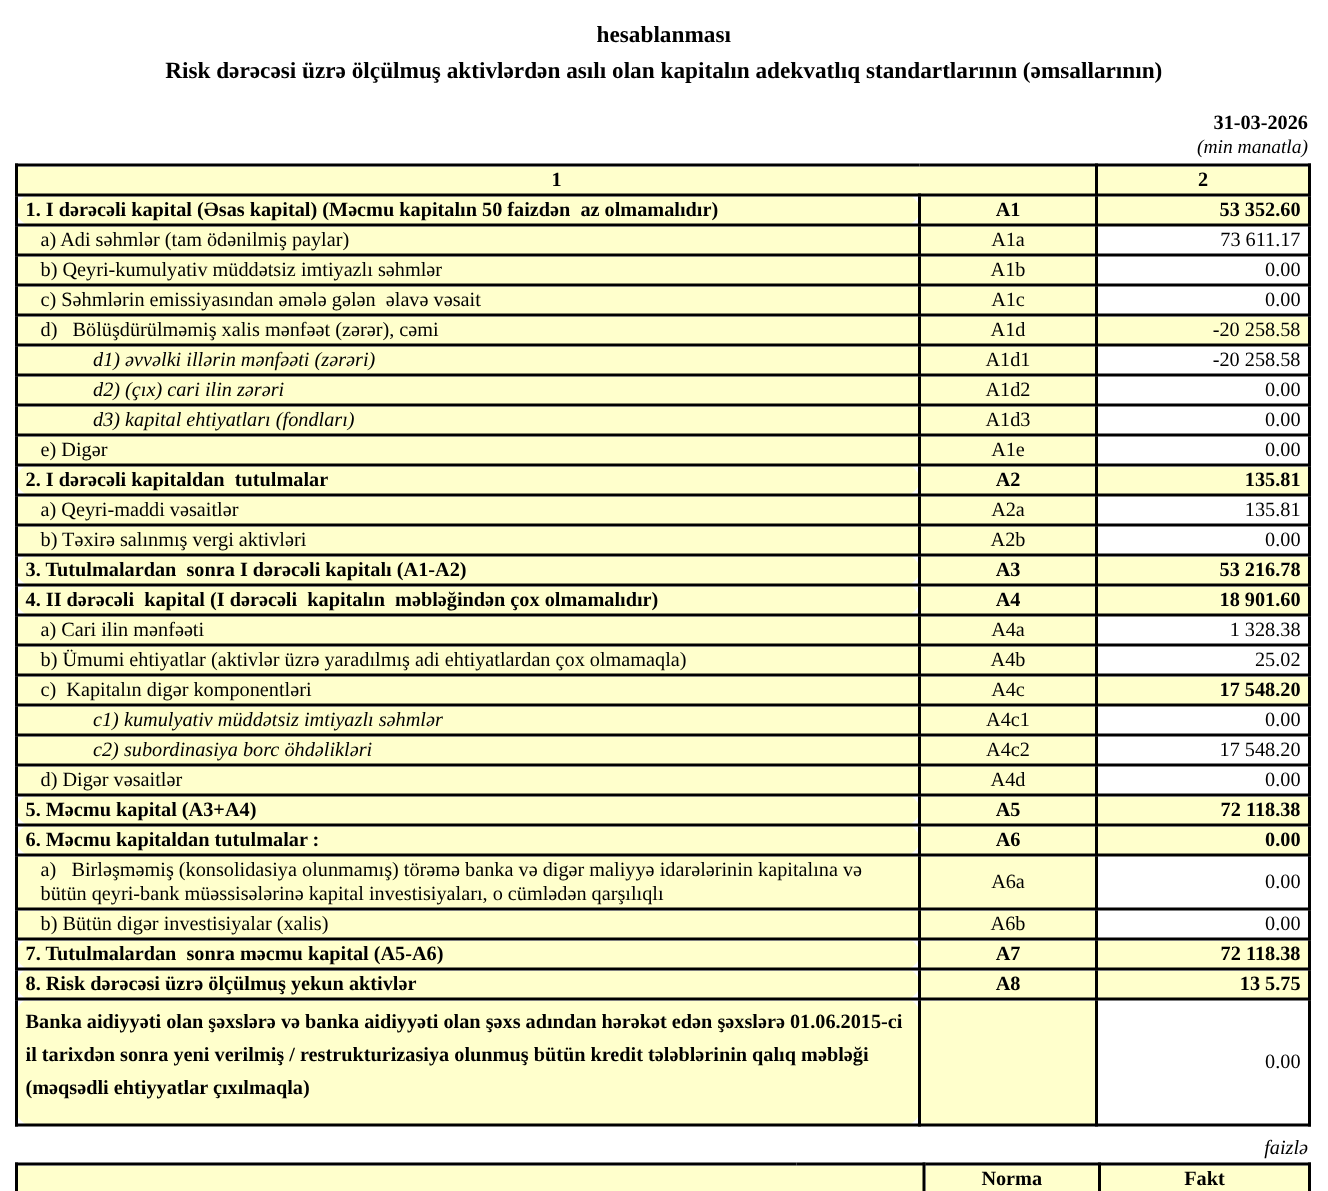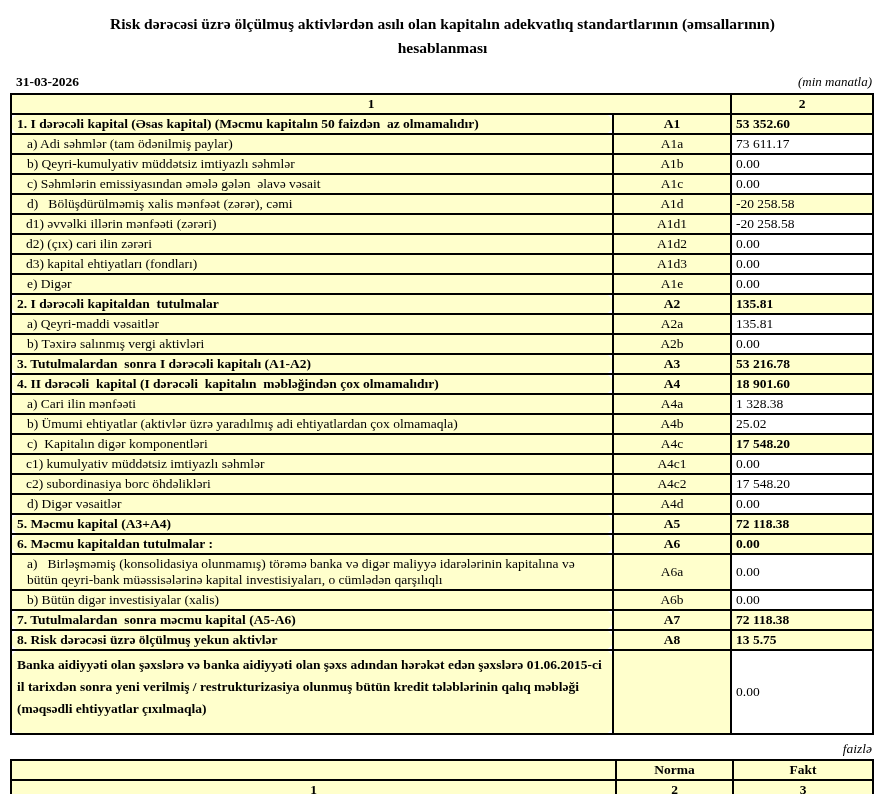--- a/index.html
+++ b/index.html
@@ -1,47 +1,47 @@
 <!DOCTYPE html>
 <html><head>
 <meta charset="utf-8">
 <style>
   html,body{margin:0;padding:0;background:#ffffff;color:#000;}
   body{width:885px;height:794px;font-family:"Liberation Serif", serif;overflow:hidden;}
 
   .title{margin-top:12px;text-align:center;font-weight:bold;font-size:15.5px;line-height:1.55;}
 
   .meta-row{display:flex;justify-content:space-between;align-items:flex-end;
-            margin:14px 13px 3px 16px;}
+            margin:14px 13px 3px 16px;flex-direction:column;}
   .date{font-weight:bold;font-size:13.5px;}
   .unit-note{font-style:italic;font-size:13px;}
 
   table{border-collapse:collapse;table-layout:fixed;margin-left:10px;border:2px solid #000;}
   td{border:2px solid #000;background:#FFFFCC;font-size:13.5px;height:16px;
      padding:1px 4px;vertical-align:middle;overflow:hidden;}
 
   .hdr{text-align:center;font-weight:bold;}
   .desc{text-align:left;white-space:pre-wrap;}
   .ind0{padding-left:5px;border-radius:10px;}
   .ind1{padding-left:15px;}
-  .ind2{padding-left:14px;}
+  .ind2{padding-left:50px;font-style:italic;}
   .code{text-align:center;}
-  .val{text-align:left;padding-right:5px;}
+  .val{text-align:right;padding-right:5px;}
   .b{font-weight:bold;}
   .wbg{background:#ffffff;}
   .tall{line-height:1.62;padding-top:3px;padding-bottom:13px;}
 
   .pct-note{margin:6px 13px 2px 0;text-align:right;font-style:italic;font-size:13.5px;}
 </style>
 </head>
 <body>
 
 <div class="title">
+  <div>hesablanması</div>
   <div>Risk dərəcəsi üzrə ölçülmuş aktivlərdən asılı olan kapitalın adekvatlıq standartlarının (əmsallarının)</div>
-  <div>hesablanması</div>
 </div>
 
 <div class="meta-row">
   <span class="date">31-03-2026</span>
   <span class="unit-note">(min manatla)</span>
 </div>
 
 <table>
   <colgroup>
       <col style="width:602px">

